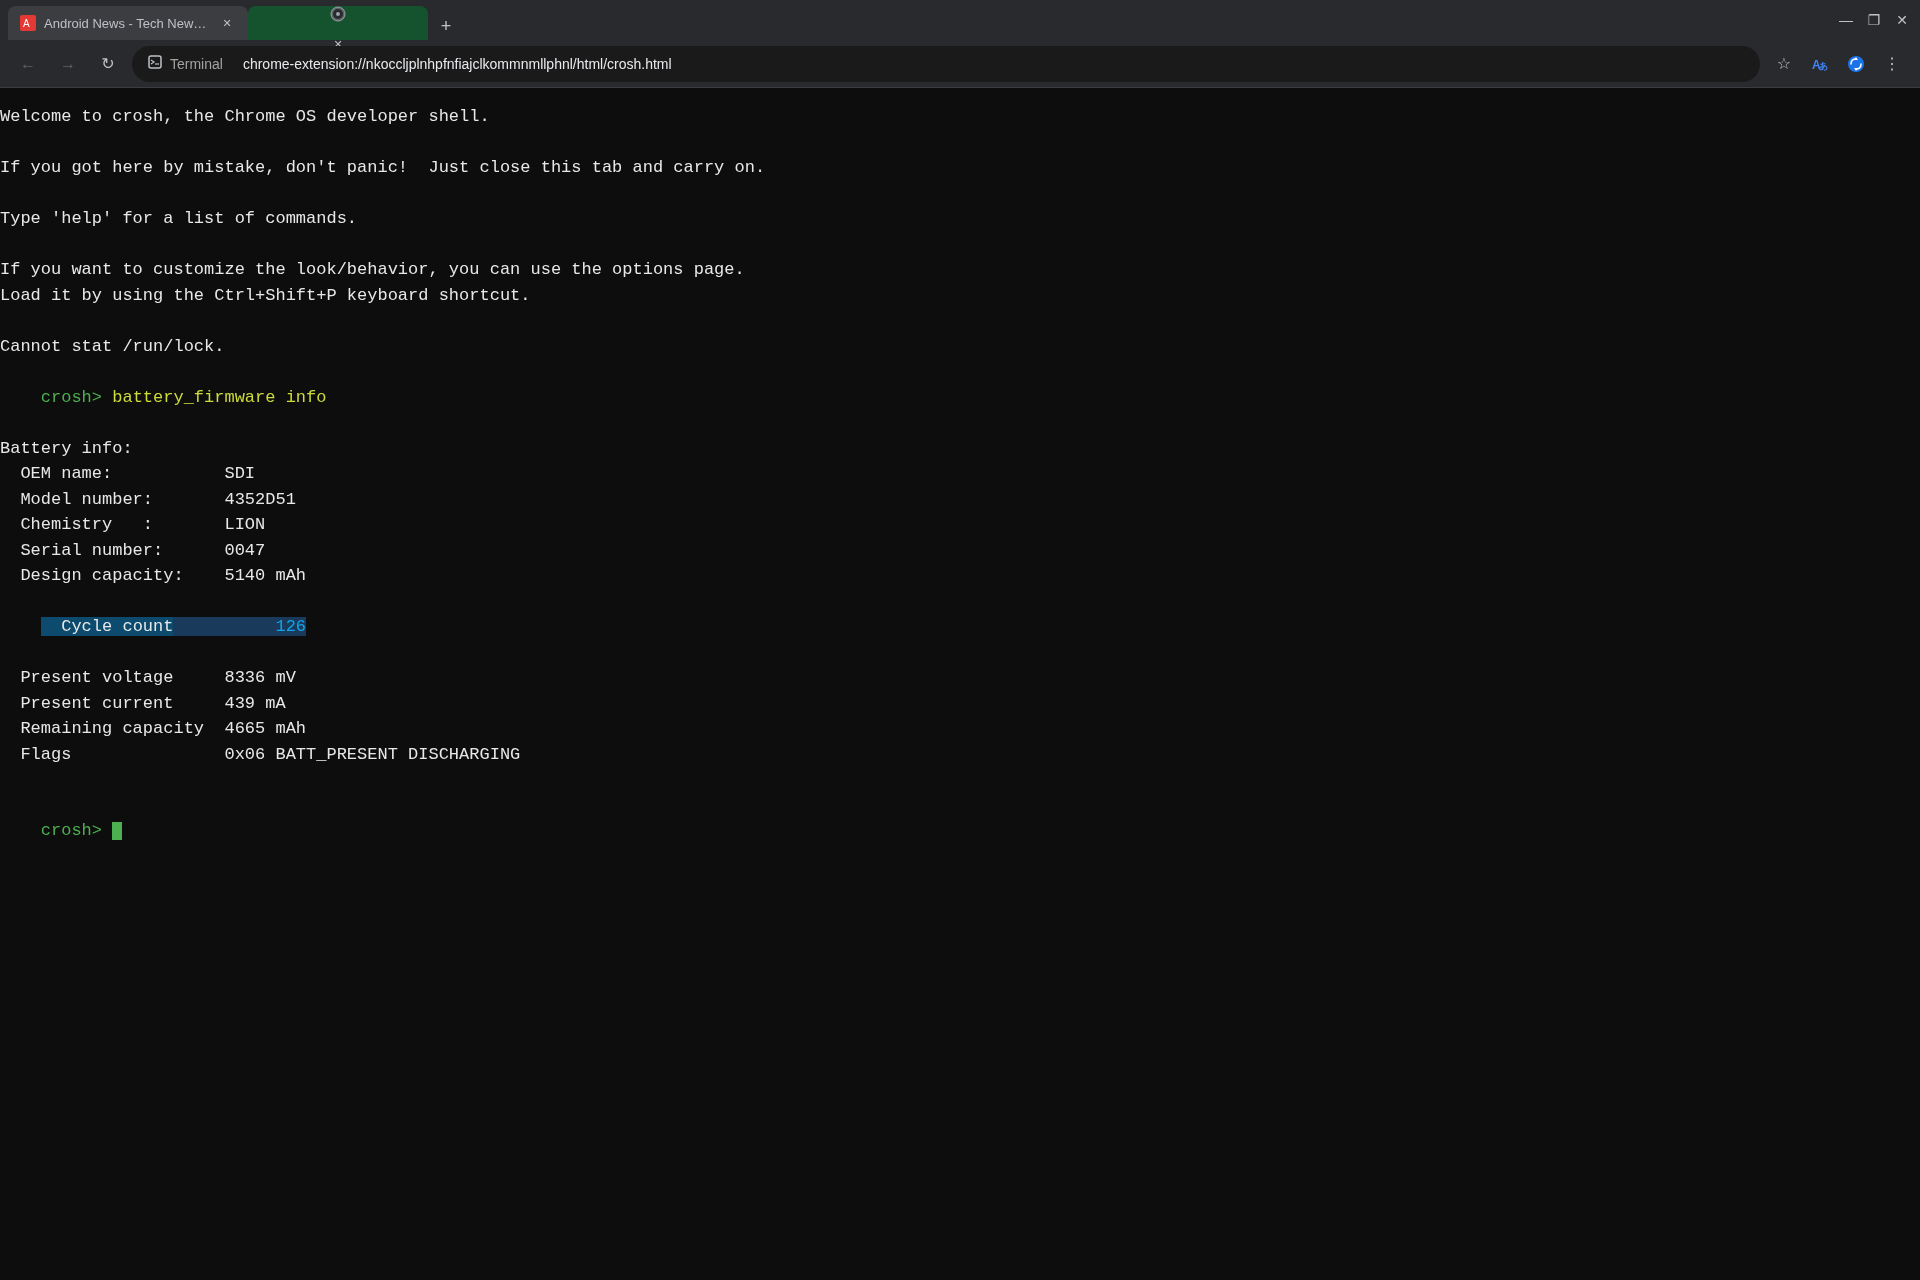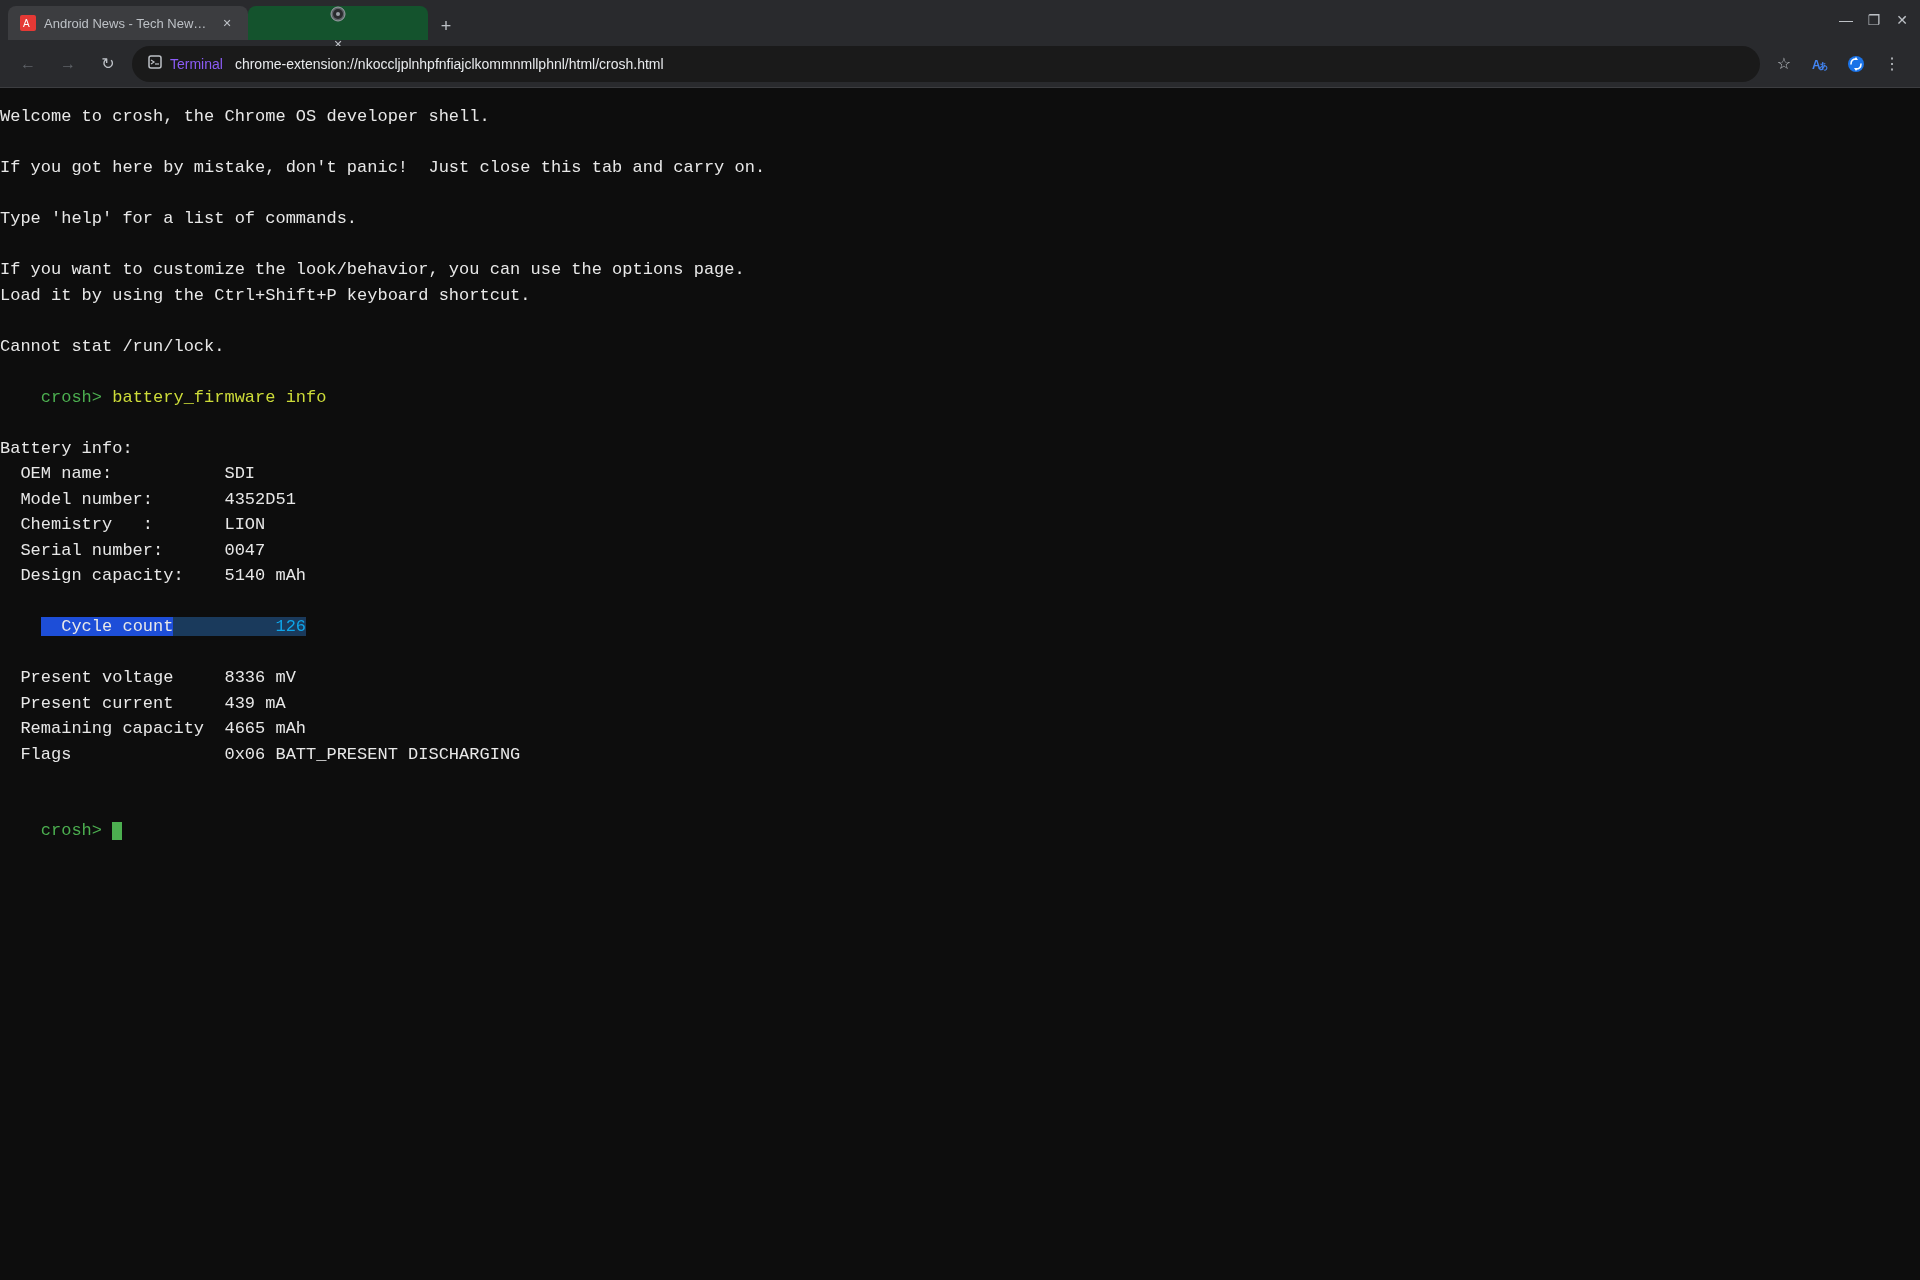--- a/index.html
+++ b/index.html
@@ -132,23 +132,23 @@
       color: #bdc1c6;
       font-size: 14px;
     }
     .address-text {
       font-size: 14px;
       color: #e8eaed;
       flex: 1;
     }
     .address-label {
       font-size: 14px;
-      color: #8b5cf6;
+      color: #a3a3a3;
       font-weight: 500;
-      margin-right: 4px;
+      margin-right: 12px;
     }
     .toolbar-icons {
       display: flex;
       gap: 4px;
       align-items: center;
     }
     .toolbar-icon-btn {
       width: 32px;
       height: 32px;
       display: flex;
@@ -280,21 +280,21 @@
     <span class="prompt">crosh&gt;</span><span> </span><span class="term-yellow">battery_firmware info</span>
   </div>
   <div class="term-line">Battery info:</div>
   <div class="term-line">  OEM name:           SDI</div>
   <div class="term-line">  Model number:       4352D51</div>
   <div class="term-line">  Chemistry   :       LION</div>
   <div class="term-line">  Serial number:      0047</div>
   <div class="term-line">  Design capacity:    5140 mAh</div>
 
   <div class="term-line">
-    <span style="background:#1d4ed8; color:#e8e8e8;">  Cycle count</span><span style="background:#1a3a5c; color:#e8e8e8;">          </span><span style="background:#1a3a5c; color:#0ea5e9;">126</span>
+    <span style="background:#0c4a6e; color:#e8e8e8;">  Cycle count</span><span style="background:#1a3a5c; color:#e8e8e8;">          </span><span style="background:#1a3a5c; color:#0ea5e9;">126</span>
   </div>
 
   <div class="term-line">  Present voltage     8336 mV</div>
   <div class="term-line">  Present current     439 mA</div>
   <div class="term-line">  Remaining capacity  4665 mAh</div>
   <div class="term-line">  Flags               0x06 BATT_PRESENT DISCHARGING</div>
   <div class="term-line">&nbsp;</div>
 
   <div class="term-line">
     <span class="prompt">crosh&gt;</span><span> </span><span class="cursor"></span>

